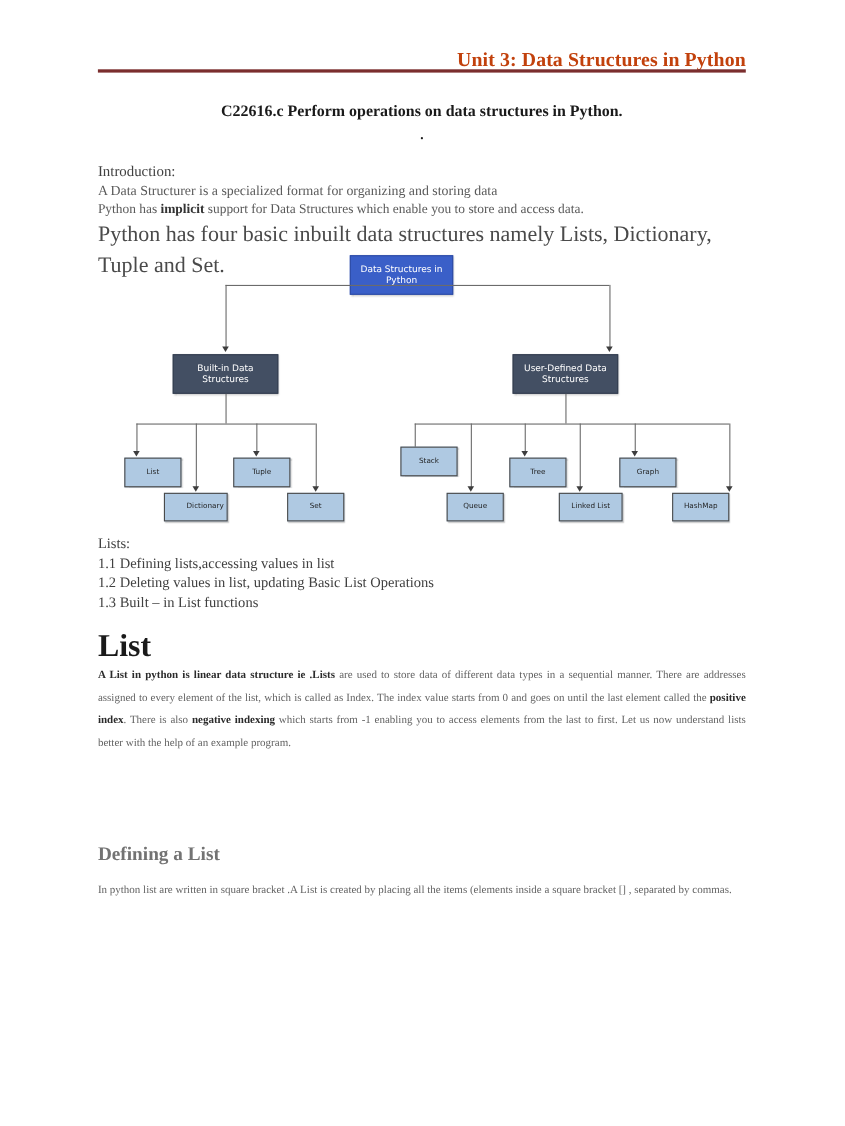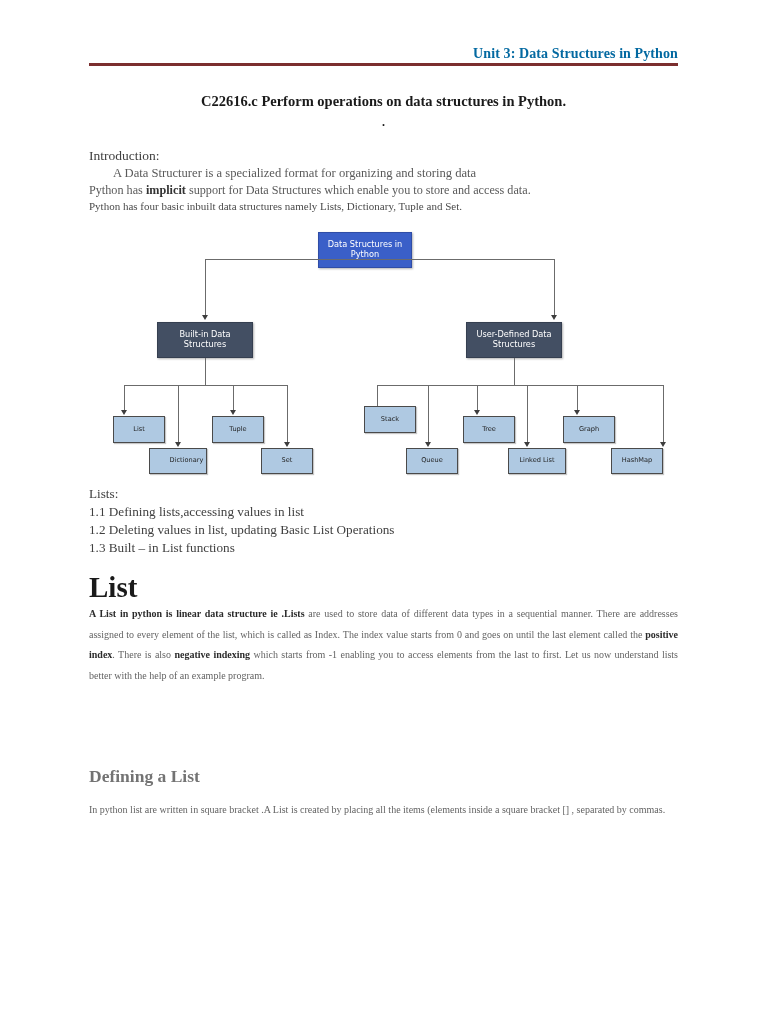--- a/index.html
+++ b/index.html
@@ -25,23 +25,23 @@
 
   
   .header {
     position: absolute;
     left: 89px;
     top: 44px;
     width: 589px;
     text-align: right;
   }
   .header-title {
-    font-size: 14px;
-    font-weight: bold;
-    color: #0369a1;
+    font-size: 18px;
+    font-weight: bold;
+    color: #c2410c;
     letter-spacing: 0.1px;
   }
   .header-rule {
     position: absolute;
     left: 89px;
     top: 63px;
     width: 589px;
     height: 3px;
     background: #7b2e2e;
   }
@@ -77,30 +77,29 @@
   }
   .intro-lead {
     font-size: 13.5px;
     color: #404040;
     line-height: 1.33;
   }
   .intro-l1 {
     font-size: 12.6px;
     color: #5a5a5a;
     line-height: 1.35;
-    margin-left: 24px;
   }
   .intro-l2 {
     font-size: 12.2px;
     color: #5a5a5a;
     line-height: 1.38;
   }
   .intro-l2 b { color: #333333; }
   .intro-l3 {
-    font-size: 11px;
+    font-size: 20px;
     color: #4a4a4a;
     line-height: 1.4;
   }
 
   
   .diagram {
     position: absolute;
     left: 89px;
     top: 232px;
     width: 600px;

